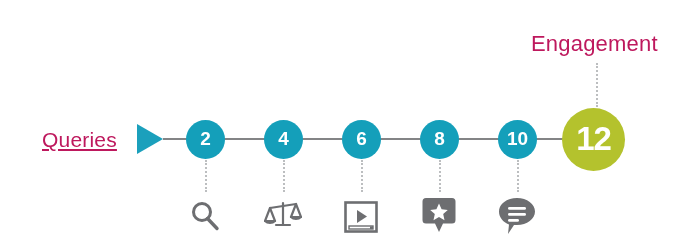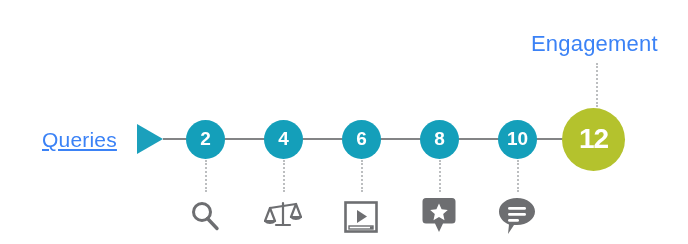--- a/index.html
+++ b/index.html
@@ -6,21 +6,21 @@
   body{
     width:688px;height:244px;
     background:#ffffff;
     font-family:"Liberation Sans","DejaVu Sans",sans-serif;
     overflow:hidden;
   }
   #stage{position:relative;width:688px;height:244px;}
 
   .lbl{
     position:absolute;
-    color:#3b82f6;
+    color:#be185d;
     font-size:21px;
     font-weight:400;
     letter-spacing:.2px;
     white-space:nowrap;
     line-height:1;
   }
   #queries-label{left:42px;top:129px;text-decoration:underline;}
   #engagement-label{left:531px;top:33px;font-size:22px;}
 
   
@@ -49,21 +49,21 @@
   }
   .node.teal{
     width:39px;height:39px;
     background:#149fba;
     font-size:19px;
     line-height:1;
   }
   .node.green{
     width:63px;height:63px;
     background:#b4c22d;
-    font-size:28px;
+    font-size:33px;
     line-height:1;
     letter-spacing:-1px;
   }
   .node span{display:block;transform:translateY(-1px);}
 
   
   .dotted{
     position:absolute;
     width:0;
     border-left:2px dotted #bcbec0;

